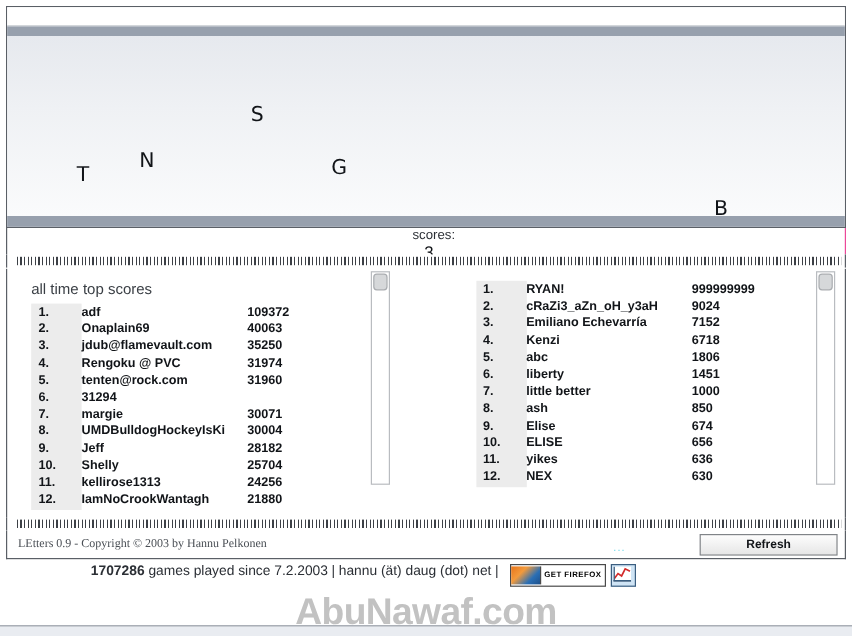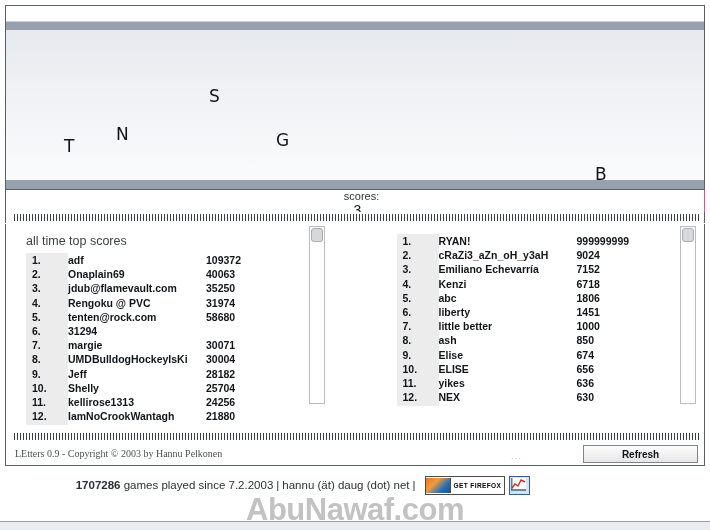--- a/index.html
+++ b/index.html
@@ -213,21 +213,21 @@
     justify-content: center;
     cursor: pointer;
   }
 
   
   .page-footer {
     position: absolute;
     left: 0; top: 470px;
     width: 606px; height: 30px;
     display: flex;
-    align-items: center;
+    align-items: flex-start;
     justify-content: center;
     font-size: 11.5px;
     color: #2b2f35;
   }
   .games-count { font-weight: bold; }
   .footer-sep { margin: 0 3px; }
 
   .ff-badge {
     display: inline-flex;
     align-items: center;
@@ -328,21 +328,21 @@
             <span class="pscore">35250</span>
           </div>
           <div class="score-row">
             <span class="rank">4.</span>
             <span class="pname">Rengoku @ PVC</span>
             <span class="pscore">31974</span>
           </div>
           <div class="score-row">
             <span class="rank">5.</span>
             <span class="pname">tenten@rock.com</span>
-            <span class="pscore">58680</span>
+            <span class="pscore">31960</span>
           </div>
           <div class="score-row">
             <span class="rank">6.</span>
             <span class="pscore">31294</span>
           </div>
           <div class="score-row">
             <span class="rank">7.</span>
             <span class="pname">margie</span>
             <span class="pscore">30071</span>
           </div>

